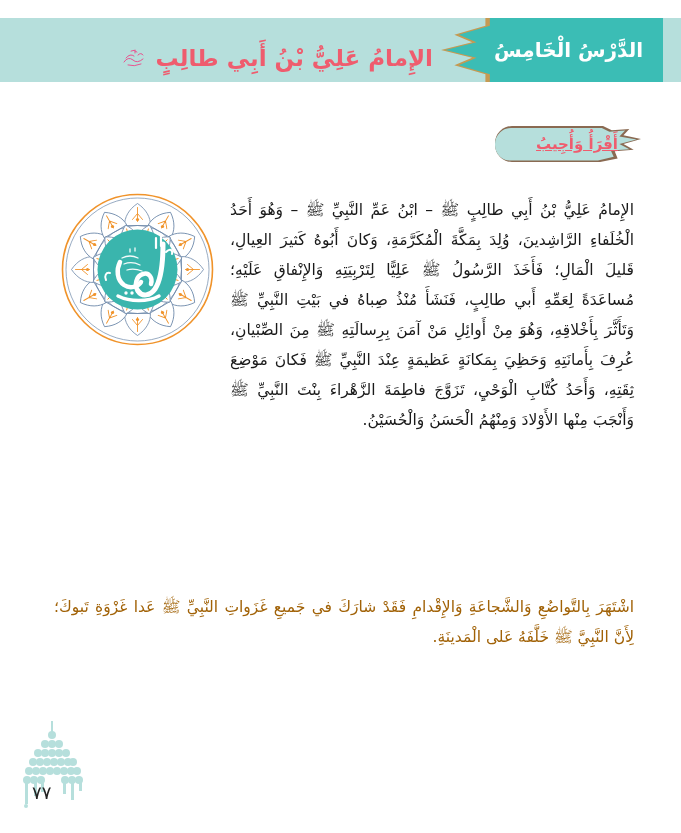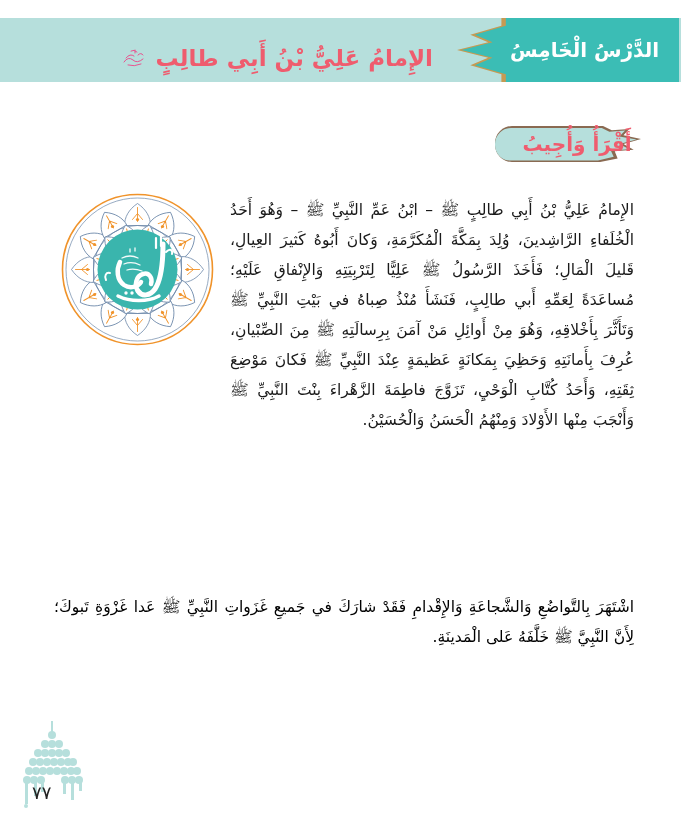--- a/index.html
+++ b/index.html
@@ -25,21 +25,21 @@
     font-size:23px;font-weight:bold;color:#ef5c6e;
     letter-spacing:0px;
   }
   .honorific-sm{
     font-size:17px;color:#e8538f;line-height:1;
     transform:translateY(1px);
   }
 
   
   .lesson-tab{
-    position:absolute;right:2px;top:18px;width:222px;height:61px;text-decoration:underline;
+    position:absolute;right:18px;top:18px;width:222px;height:61px;text-decoration:underline;
   }
   .lesson-tab .tab-body{
     position:absolute;right:0;top:0;width:222px;height:64px;
     background:#3bbdb5;
     -webkit-clip-path:polygon(100% 0,100% 100%,22% 100%,22% 88%,8% 74%,16% 62%,2% 50%,16% 38%,8% 26%,22% 12%,22% 0);
     clip-path:polygon(100% 0,100% 100%,22% 100%,22% 88%,8% 74%,16% 62%,2% 50%,16% 38%,8% 26%,22% 12%,22% 0);
   }
   .lesson-tab .tab-edge{
     position:absolute;right:0;top:0;width:222px;height:64px;
     background:#c69a52;
@@ -65,41 +65,41 @@
   }
   .read-badge .badge-body{
     position:absolute;left:0;top:1.5px;width:143px;height:33px;
     background:#b6dfdc;border-radius:16px 0 0 16px;
     -webkit-clip-path:polygon(0 0,74% 0,80% 13%,91% 9%,87% 27%,99% 36%,87% 50%,94% 66%,81% 70%,83% 89%,72% 100%,0 100%);
     clip-path:polygon(0 0,74% 0,80% 13%,91% 9%,87% 27%,99% 36%,87% 50%,94% 66%,81% 70%,83% 89%,72% 100%,0 100%);
   }
   .read-badge .badge-label{
     position:absolute;inset:0;display:flex;align-items:center;justify-content:center;
     padding-left:18px;box-sizing:border-box;
-    font-size:20px;font-weight:bold;color:#ef5c6e;
-    direction:rtl;white-space:nowrap;
+    font-size:15px;font-weight:bold;color:#ef5c6e;
+    direction:rtl;white-space:nowrap;text-decoration:underline;
   }
 
   
   .medallion{
     position:absolute;left:60px;top:192px;width:155px;height:155px;
   }
   .medallion svg{display:block;}
 
   
   .body-text{
     position:absolute;right:38px;top:186px;width:422px;
     direction:rtl;text-align:justify;
     font-family:"DejaVu Sans","Liberation Sans",sans-serif;
     font-size:15.5px;line-height:30px;color:#1a1a1a;
   }
   .para2{
     position:absolute;right:38px;top:583px;width:598px;
     direction:rtl;text-align:justify;
-    font-size:15.5px;line-height:30px;color:#000000;
+    font-size:15.5px;line-height:30px;color:#a16207;
   }
   .body-text p,.para2 p{margin:9px;}
 
   
   .footer-orn{
     position:absolute;left:14px;bottom:18px;width:78px;height:96px;
   }
   .page-num{
     position:absolute;left:32px;bottom:30px;
     font-size:18px;color:#222;letter-spacing:1px;

